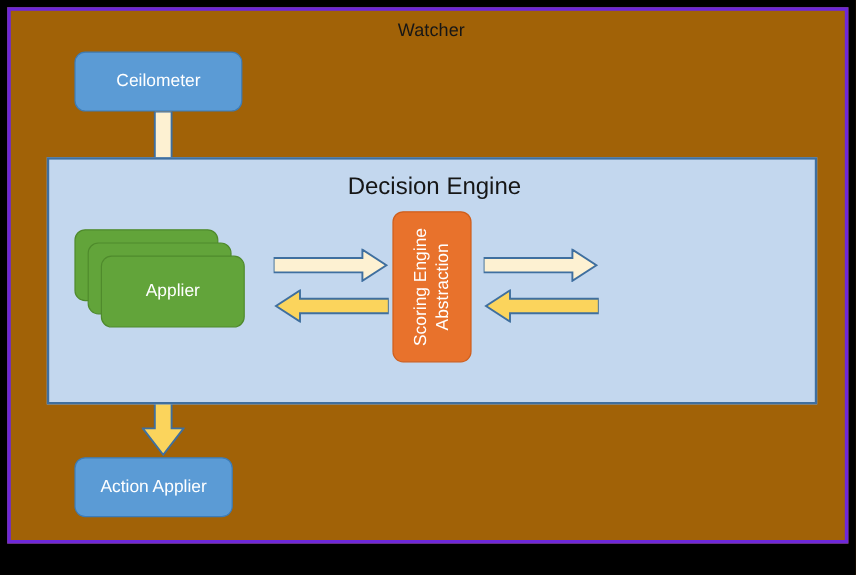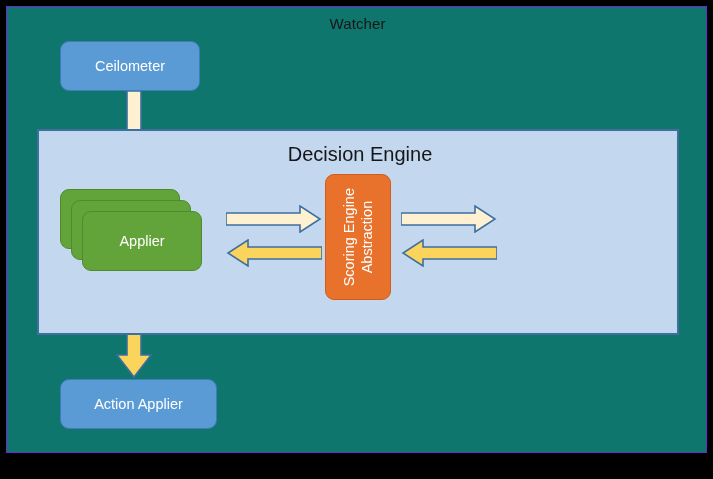--- a/index.html
+++ b/index.html
@@ -16,22 +16,22 @@
     font-family: "Liberation Sans", sans-serif;
   }
 
   
   .watcher-panel {
     position: absolute;
     left: 6px;
     top: 6px;
     width: 701px;
     height: 447px;
-    background: #0f766e;
-    border: 1px solid #6d28d9;
+    background: #a16207;
+    border: 3px solid #6d28d9;
     box-sizing: border-box;
   }
   .watcher-title {
     position: absolute;
     left: 0;
     top: 8px;
     width: 701px;
     text-align: center;
     font-size: 15px;
     color: #161616;
@@ -150,21 +150,21 @@
         <polygon points="11,0 25,0 25,80 35,80 18,102 1,80 11,80" fill="#fdf1d2" stroke="#3f6f9f" stroke-width="1.6" stroke-linejoin="miter"></polygon>
       </svg>
     </div>
 
     <div class="arrow" style="left:109px; top:262px;">
       <svg width="36" height="110" viewBox="0 0 36 110">
         <polygon points="11,0 25,0 25,86 35,86 18,108 1,86 11,86" fill="#fbd45c" stroke="#3f6f9f" stroke-width="1.6" stroke-linejoin="miter"></polygon>
       </svg>
     </div>
 
-    <div class="node node-blue" style="left:53px; top:372px; width:157px; height:50px;">
+    <div class="node node-blue" style="left:53px; top:372px; width:132px; height:50px;">
       <span>Action Applier</span>
     </div>
 
     <div class="decision-panel">
       <div class="decision-title">Decision Engine</div>
     </div>
 
     <div class="stack" style="left:53px; top:182px; width:145px; height:85px;">
       <div class="card node-green c0"></div>
       <div class="card node-green c1"></div>

